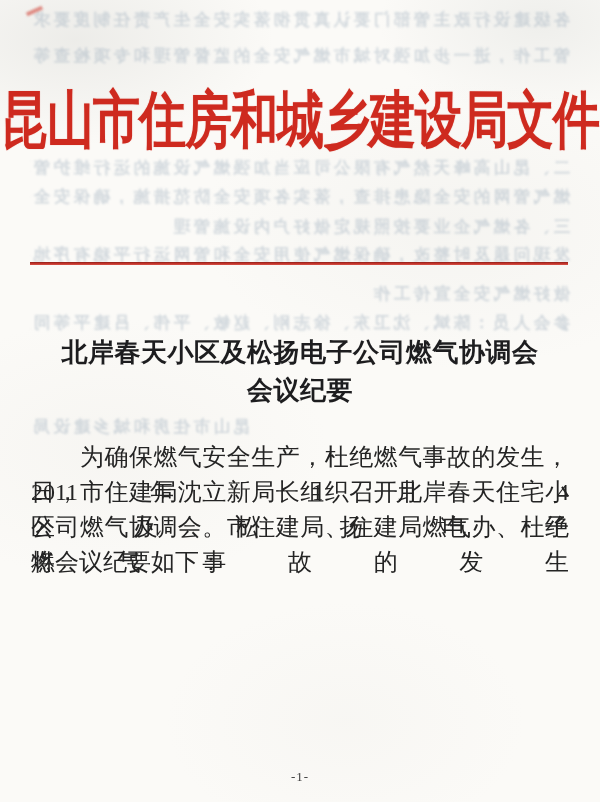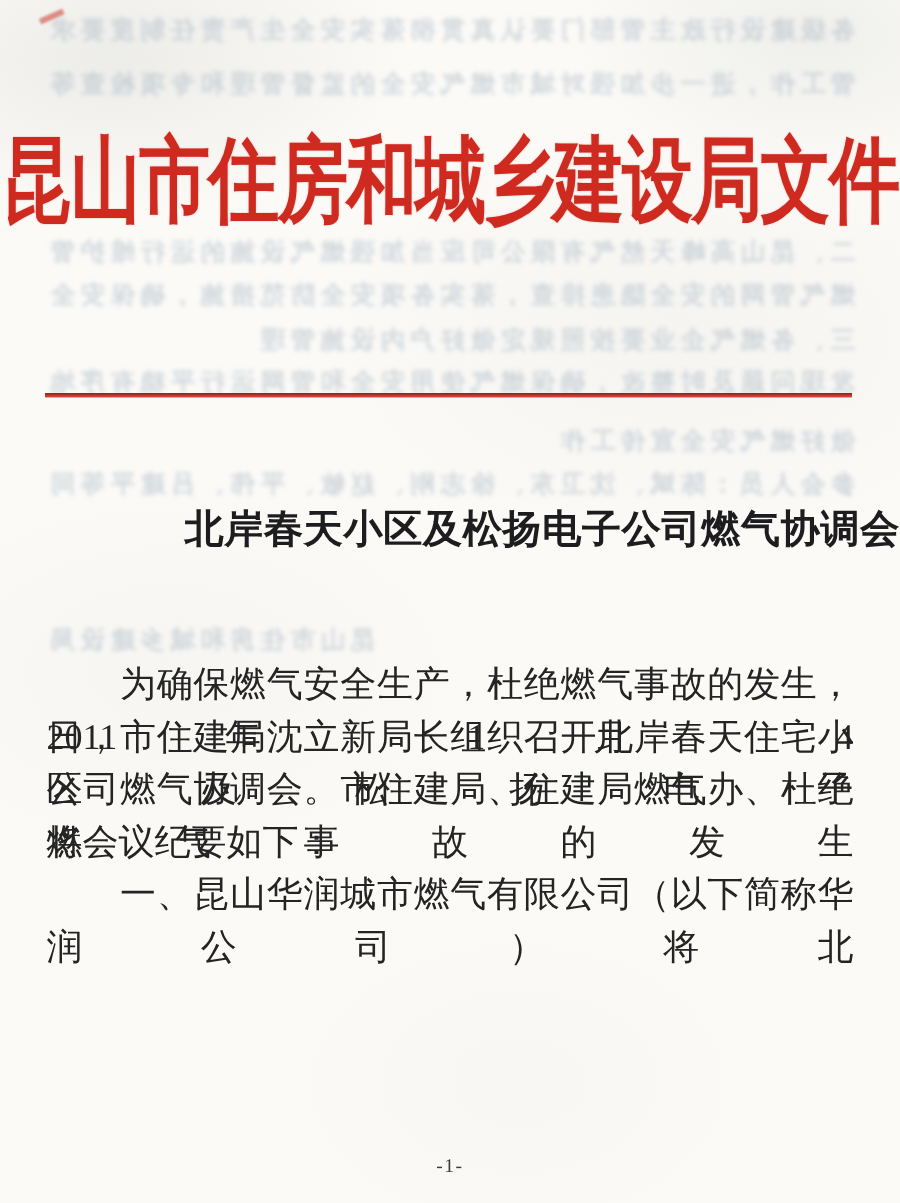--- a/index.html
+++ b/index.html
@@ -100,27 +100,27 @@
     <span class="ghost g8">参会人员：陈斌、沈卫东、徐志刚、赵敏、平伟、吕建平等同志</span>
     <span class="ghost g9 left-anchor">昆山市住房和城乡建设局</span>
   </div>
 
   <div class="speck-red"></div>
 
   <h1 class="agency-title" style="margin:0;">昆山市住房和城乡建设局文件</h1>
 
   <div class="red-rule"></div>
 
-  <h2 class="doc-title" style="margin:0;text-align:right;">
+  <h2 class="doc-title" style="margin:0;">
     <span style="display:block;">北岸春天小区及松扬电子公司燃气协调会</span>
+    <span style="display:block;">会议纪要</span>
   </h2>
 
   <div class="body-text">
     <div class="line">　　为确保燃气安全生产，杜绝燃气事故的发生，2011 年 1 月 4</div>
     <div class="line">日，市住建局沈立新局长组织召开北岸春天住宅小区及松扬电子</div>
     <div class="line">公司燃气协调会。市住建局、住建局燃气办、杜绝燃气事故的发生</div>
     <div class="line no-stretch">将会议纪要如下：</div>
-    <div class="line">　　一、昆山华润城市燃气有限公司（以下简称华润公司）将北</div>
   </div>
 
   <div class="page-number">-1-</div>
 
 </div>
 
 </body></html>

